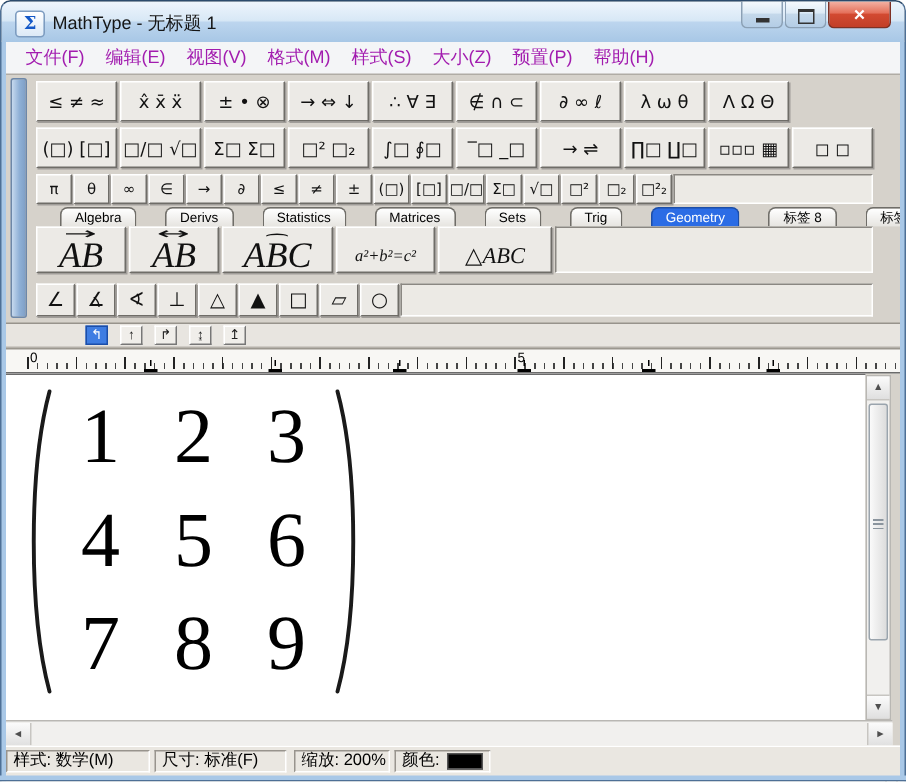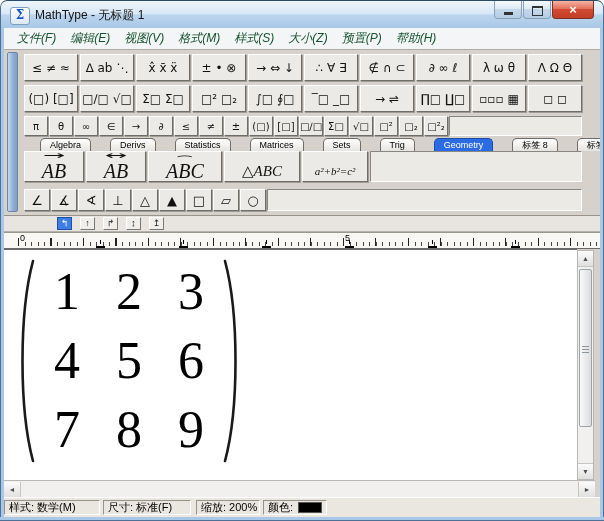--- a/index.html
+++ b/index.html
@@ -24,21 +24,21 @@
   .g-min{width:9px;height:3px;background:#333;margin-top:8px;}
   .g-max{width:9px;height:7px;border:1px solid #333;border-top:2px solid #333;margin-top:2px;background:transparent;}
   .b-left,.b-right{position:absolute;top:28px;bottom:0;width:4px;background:#a9c8e7;}
   .b-left{left:0;border-left:1px solid #4e7096;box-sizing:border-box;}
   .b-right{right:0;border-right:1px solid #4e7096;box-sizing:border-box;}
   .b-bottom{position:absolute;left:0;right:0;bottom:0;height:4px;background:#a9c8e7;
     border-bottom:1px solid #4e7096;box-sizing:border-box;}
   
   .menubar{position:absolute;top:28px;left:4px;right:4px;height:22px;background:#f4f5f7;
     border-bottom:1px solid #b0aca5;display:flex;align-items:center;padding-left:6px;box-sizing:border-box;}
-  .menu-item{padding:2px 7px;font-size:12px;color:#14532d;white-space:nowrap;font-style:italic;}
+  .menu-item{padding:2px 7px;font-size:12px;color:#a21caf;white-space:nowrap;}
   
   .toolbar{position:absolute;top:50px;left:4px;right:4px;height:166px;background:#d6d2cb;
     border-bottom:1px solid #97938c;box-sizing:border-box;}
   .gripper{position:absolute;left:3px;top:2px;width:11px;height:160px;
     background:linear-gradient(90deg,#c6d9ee,#8fb0d6 55%,#7f9fc6);border:1px solid #6d87a8;border-radius:2px;box-sizing:border-box;}
   .trow{position:absolute;left:20px;right:18px;display:flex;gap:2px;}
   .tbtn{background:#eceae6;border:1px solid;border-color:#ffffff #6f6d68 #6f6d68 #ffffff;
     box-shadow:1px 1px 0 rgba(60,60,60,.35);display:flex;align-items:center;justify-content:center;
     font-family:"DejaVu Sans",sans-serif;color:#111;box-sizing:border-box;white-space:nowrap;overflow:hidden;}
   .row1{top:4px;} .row2{top:35px;}
@@ -46,21 +46,21 @@
   .row3{top:66px;gap:1px;}
   .row3 .tbtn{width:24px;height:20px;font-size:10px;flex:none;}
   .fill-recess{flex:1;background:#eceae5;border:1px solid;border-color:#8a8782 #ffffff #ffffff #8a8782;box-sizing:border-box;}
   .tabsrow{position:absolute;left:24px;top:88px;display:flex;gap:7px;}
   .tab{height:13px;padding:0 9px;font-size:9px;line-height:12px;background:linear-gradient(#ffffff,#e6e4e0);
     border:1px solid #6f6d68;border-bottom:none;border-radius:5px 5px 0 0;color:#000;box-sizing:border-box;white-space:nowrap;margin-left:12px;}
   .tab.selected{background:#2b6ce5;color:#fff;border-color:#1c4ea8;}
   .bigrow{top:101px;}
   .bigbtn{height:31px;flex:none;display:flex;flex-direction:column;align-items:center;justify-content:center;}
   .bigbtn .accent{display:inline-block;height:9px;font-size:11px;line-height:8px;transform:scaleX(2.4);transform-origin:center;}
-  .bigbtn .base{font-family:"Liberation Serif","DejaVu Serif",serif;font-style:italic;font-size:20px;line-height:20px;}
+  .bigbtn .base{font-family:"Liberation Serif","DejaVu Serif",serif;font-style:italic;font-size:24px;line-height:20px;}
   .bigbtn.b1,.bigbtn.b2{width:60px;}
   .bigbtn.b3{width:74px;}
   .bigbtn.b4{width:76px;} .bigbtn.b4 .base{font-size:15px;}
   .bigbtn.b5{width:66px;} .bigbtn.b5 .base{font-size:11px;}
   .smallrow{top:139px;gap:1px;}
   .sbtn{width:26px;height:22px;font-size:13px;flex:none;}
   
   .tabstrip{position:absolute;top:216px;left:4px;right:4px;height:16px;background:#e8e5e0;
     border-bottom:1px solid #b5b1aa;display:flex;align-items:center;padding-left:53px;gap:8px;box-sizing:border-box;}
   .tsbtn{width:15px;height:13px;font-size:9px;line-height:11px;text-align:center;background:#f0eeea;
@@ -144,21 +144,20 @@
     <span class="menu-item">大小(Z)</span>
     <span class="menu-item">预置(P)</span>
     <span class="menu-item">帮助(H)</span>
   </div>
 
   <div class="toolbar">
     <div class="gripper"></div>
 
     <div class="trow row1">
       <div class="tbtn">≤ ≠ ≈</div>
-      <div class="tbtn">∆ ab ⋱</div>
       <div class="tbtn">x̂ x̄ ẍ</div>
       <div class="tbtn">± • ⊗</div>
       <div class="tbtn">→ ⇔ ↓</div>
       <div class="tbtn">∴ ∀ ∃</div>
       <div class="tbtn">∉ ∩ ⊂</div>
       <div class="tbtn">∂ ∞ ℓ</div>
       <div class="tbtn">λ ω θ</div>
       <div class="tbtn">Λ Ω Θ</div>
     </div>
 
@@ -214,27 +213,27 @@
         <span class="base">AB</span>
       </div>
       <div class="tbtn bigbtn b2">
         <span class="accent">↔</span>
         <span class="base">AB</span>
       </div>
       <div class="tbtn bigbtn b3">
         <span class="accent">⌢</span>
         <span class="base">ABC</span>
       </div>
+      <div class="tbtn bigbtn b5">
+        <span class="accent"></span>
+        <span class="base">a²+b²=c²</span>
+      </div>
       <div class="tbtn bigbtn b4">
         <span class="accent"></span>
         <span class="base">△ABC</span>
-      </div>
-      <div class="tbtn bigbtn b5">
-        <span class="accent"></span>
-        <span class="base">a²+b²=c²</span>
       </div>
       <div class="fill-recess"></div>
     </div>
 
     <div class="trow smallrow">
       <div class="tbtn sbtn">∠</div>
       <div class="tbtn sbtn">∡</div>
       <div class="tbtn sbtn">∢</div>
       <div class="tbtn sbtn">⊥</div>
       <div class="tbtn sbtn">△</div>

